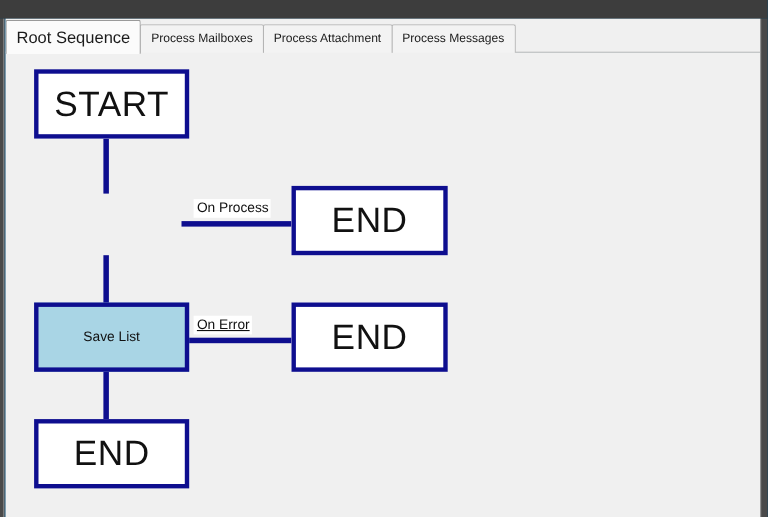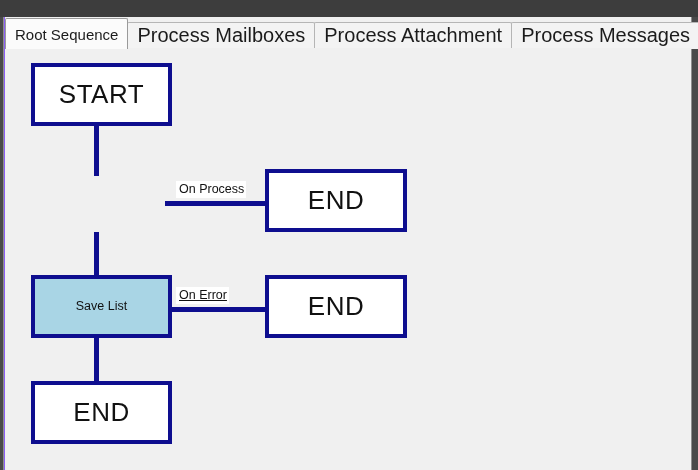--- a/index.html
+++ b/index.html
@@ -10,21 +10,21 @@
   }
   body {
     font-family: "Liberation Sans", sans-serif;
   }
 
   .app-window {
     position: relative;
     width: 698px;
     height: 470px;
     overflow: hidden;
-    background: #8b5cf6;
+    background: #0c4a6e;
   }
 
   
   .titlebar-strip {
     position: absolute;
     left: 0; top: 0;
     width: 698px; height: 17px;
     background: #3d3d3d;
   }
   .edge-left {
@@ -55,21 +55,21 @@
   }
   .tabs {
     position: absolute;
     left: 5px; top: 17px;
     height: 32px;
     display: flex;
     align-items: flex-end;
     white-space: nowrap;
   }
   .tab {
-    font-size: 20px;
+    font-size: 11px;
     color: #1b1b1b;
     background: #f3f3f3;
     border: 1px solid #b5b5b5;
     border-bottom: none;
     border-radius: 2px 2px 0 0;
     padding: 4px 9px 5px 9px;
     margin-right: -1px;
     line-height: 17px;
     box-sizing: border-box;
     height: 27px;
@@ -100,21 +100,21 @@
     background: #ffffff;
     box-sizing: border-box;
     display: flex;
     align-items: center;
     justify-content: center;
     text-align: center;
     color: #111111;
     z-index: 2;
   }
   .node.terminal {
-    font-size: 26px;
+    font-size: 32px;
     letter-spacing: 0.5px;
   }
   .node.step {
     font-size: 12.5px;
     line-height: 15px;
   }
 
   .connector-v {
     position: absolute;
     width: 5px;

